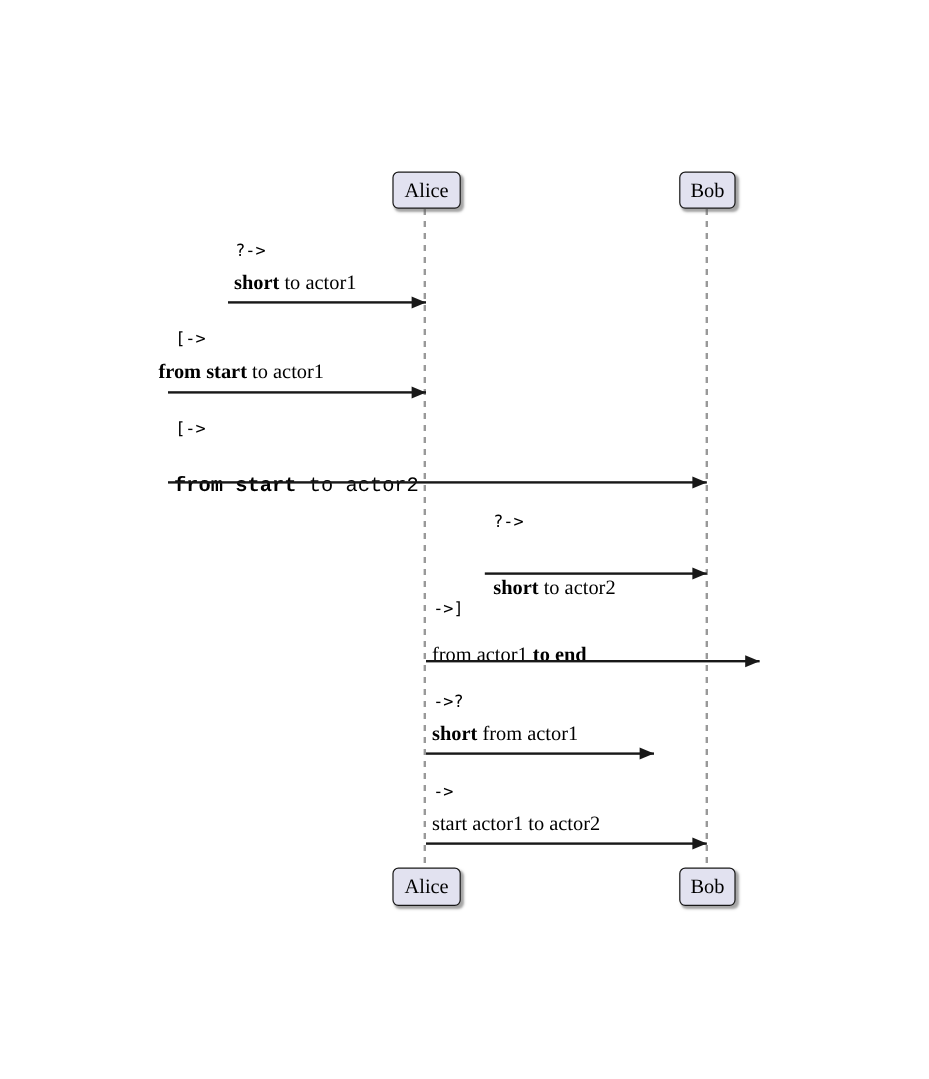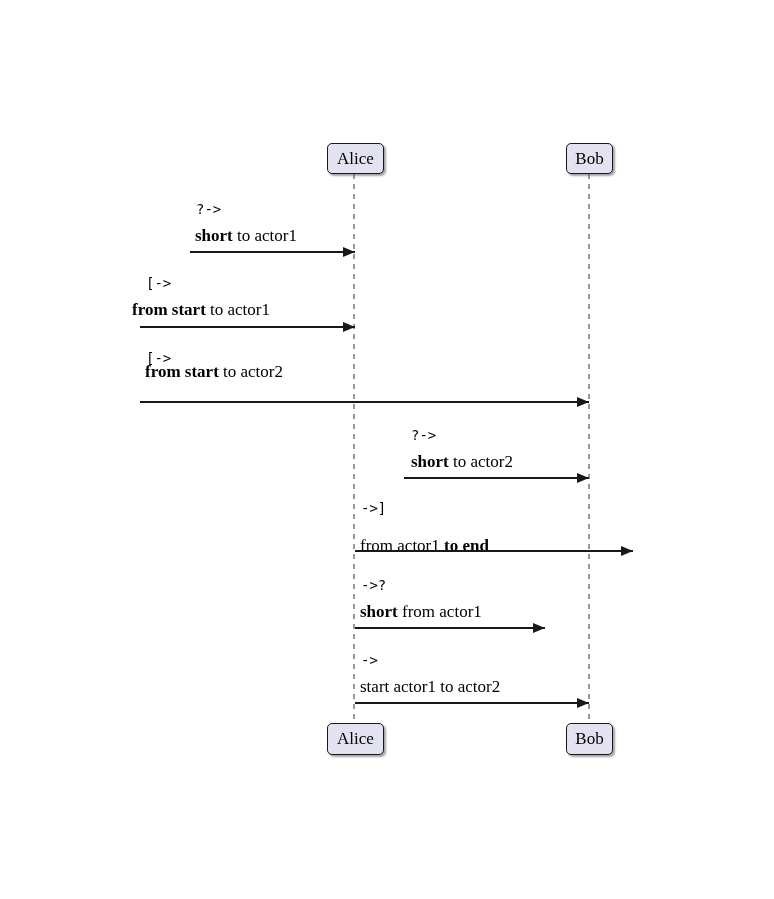--- a/index.html
+++ b/index.html
@@ -82,29 +82,29 @@
   <div>
     <div class="op" style="left:146px;top:274px;">[-&gt;</div>
     <div class="msg-label" style="left:132px;top:300px;"><span class="b">from start</span><span> to actor1</span></div>
     <div class="arrow" style="left:140px;top:326px;width:215px;">
         <i class="head"></i>
       </div>
   </div>
 
   <div>
     <div class="op" style="left:146px;top:349px;">[-&gt;</div>
-    <div class="msg-label" style="left:145px;top:362px;"><span class="b">from start</span><span> to actor2</span></div>
+    <div class="msg-label" style="left:145px;top:396px;font-family:Liberation Mono, monospace;"><span class="b">from start</span><span> to actor2</span></div>
     <div class="arrow" style="left:140px;top:401px;width:449px;">
         <i class="head"></i>
       </div>
   </div>
 
   <div>
     <div class="op" style="left:411px;top:426px;">?-&gt;</div>
-    <div class="msg-label" style="left:411px;top:452px;"><span class="b">short</span><span> to actor2</span></div>
+    <div class="msg-label" style="left:411px;top:480px;"><span class="b">short</span><span> to actor2</span></div>
     <div class="arrow" style="left:404px;top:477px;width:185px;">
         <i class="head"></i>
       </div>
   </div>
 
   <div>
     <div class="op" style="left:361px;top:499px;">-&gt;]</div>
     <div class="msg-label" style="left:360px;top:536px;"><span>from actor1 </span><span class="b">to end</span></div>
     <div class="arrow" style="left:355px;top:550px;width:278px;">
         <i class="head"></i>

